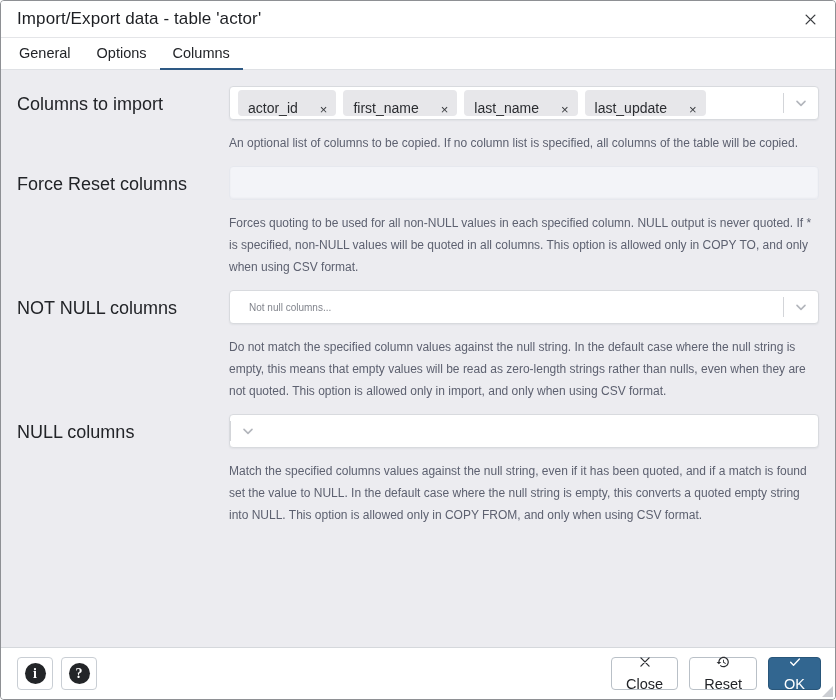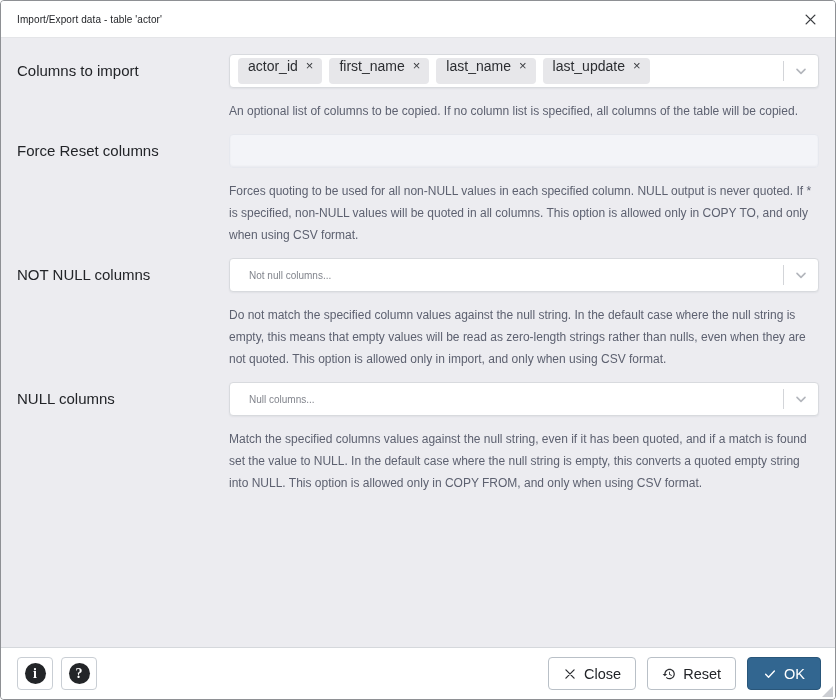--- a/index.html
+++ b/index.html
@@ -20,21 +20,21 @@
   }
   
   .titlebar {
     height: 37px; background: #ffffff;
     border-bottom: 1px solid #e4e5e8;
     display: flex; align-items: center;
     padding: 0 14px 0 16px;
     flex: 0 0 auto;
   }
   .title {
-    font-size: 10px; color: #1d1f23; letter-spacing: .1px;
+    font-size: 17px; color: #1d1f23; letter-spacing: .1px;
     flex: 1 1 auto;
   }
   .close-x {
     background: none; border: none; cursor: pointer;
     width: 22px; height: 22px; display: flex; align-items: center; justify-content: center;
     color: #3c3e42;
   }
   .close-x svg { width: 15px; height: 15px; }
   
   .tabbar {
@@ -51,43 +51,43 @@
     margin-bottom: -1px;
   }
   .tab.active { border-bottom-color: #2e5984; }
   
   .content {
     flex: 1 1 auto; padding: 16px 16px 0 16px; overflow: hidden;
   }
   .row { display: flex; align-items: flex-start; }
   .row-label {
     width: 212px; flex: 0 0 auto;
-    font-size: 15px; color: #222428;
+    font-size: 18px; color: #222428;
     padding-top: 8px; padding-right: 12px;
   }
   .row-control { flex: 1 1 auto; min-width: 0; }
   .field {
     height: 34px; width: 100%;
     background: #ffffff;
     border: 1px solid #d8dade;
     border-radius: 4px;
     display: flex; align-items: center;
     box-shadow: 0 1px 2px rgba(40,44,60,.06);
   }
   .field.disabled {
     background: #f3f4f8;
     border-color: #e6e8ee;
     box-shadow: inset 0 -1px 2px rgba(40,44,60,.05);
   }
   .chips { flex: 1 1 auto; display: flex; align-items: center; gap: 7px; padding: 0 8px; overflow: hidden; }
   .chip {
     background: #e7e7ea; border-radius: 4px;
-    height: 26px; display: inline-flex; align-items: flex-start;
+    height: 26px; display: inline-flex; align-items: flex-end;
     padding: 0 9px 0 10px; font-size: 14px; color: #2b2d31;
-    white-space: nowrap; gap: 8px;
+    white-space: nowrap; gap: 22px;
   }
   .chip-x { font-size: 13px; color: #3a3c40; cursor: pointer; line-height: 1; padding-top: 1px; }
   .placeholder-input {
     flex: 1 1 auto; border: none; outline: none; background: transparent;
     font-family: inherit; font-size: 10px; color: #2b2d31;
     padding: 0 19px; min-width: 0; height: 100%;
   }
   .placeholder-input::placeholder { color: #82858d; opacity: 1; }
   .indicator-sep { width: 1px; height: 20px; background: #d3d5d9; flex: 0 0 auto; }
   .chev-btn {
@@ -121,21 +121,21 @@
   .icon-circle {
     width: 21px; height: 21px; border-radius: 50%;
     background: #232528; color: #ffffff;
     display: flex; align-items: center; justify-content: center;
     font-size: 14px; font-weight: bold; font-family: "Liberation Serif", "DejaVu Serif", serif;
   }
   .footer-right { display: flex; gap: 11px; align-items: center; }
   .btn {
     height: 33px; border-radius: 4px; cursor: pointer;
     display: inline-flex; align-items: center; justify-content: center;
-    gap: 7px; font-family: inherit; font-size: 14.5px; padding: 0 14px;
+    gap: 7px; font-family: inherit; font-size: 14.5px; padding: 0 14px; flex-direction: column;
   }
   .btn svg { width: 14px; height: 14px; }
   .btn-secondary { background: #ffffff; border: 1px solid #b9c0c7; color: #222428; }
   .btn-primary  { background: #326690; border: 1px solid #29567a; color: #ffffff; padding: 0 15px; }
   
   .resize-handle {
     position: absolute; right: 2px; bottom: 2px;
     width: 0; height: 0;
     border-left: 11px solid transparent;
     border-bottom: 11px solid #ccced3;
@@ -151,20 +151,25 @@
     <span class="title">Import/Export data - table 'actor'</span>
     <button class="close-x">
       <span style="display:flex">
         <svg viewBox="0 0 24 24" fill="none" stroke="#3c3e42" stroke-width="2.2" stroke-linecap="round">
             <path d="M5 5 L19 19 M19 5 L5 19"></path>
           </svg>
       </span>
     </button>
   </div>
 
+  <div class="tabbar">
+    <div class="tab">General</div>
+    <div class="tab">Options</div>
+    <div class="tab active">Columns</div>
+  </div>
 
   <div class="content">
 
     <div class="row">
       <div class="row-label">Columns to import</div>
       <div class="row-control">
         <div class="field">
           <div class="chips">
             <span class="chip">
               <span>actor_id</span>
@@ -221,21 +226,20 @@
           </button>
         </div>
         <div class="help">Do not match the specified column values against the null string. In the default case where the null string is empty, this means that empty values will be read as zero-length strings rather than nulls, even when they are not quoted. This option is allowed only in import, and only when using CSV format.</div>
       </div>
     </div>
 
     <div class="row">
       <div class="row-label">NULL columns</div>
       <div class="row-control">
         <div class="field">
-          <input class="placeholder-input" placeholder="Null columns..." style="">
           <div class="indicator-sep"></div>
           <button class="chev-btn">
             <span style="display:flex">
               <svg viewBox="0 0 24 24" fill="none" stroke="currentColor" stroke-width="2.4" stroke-linecap="round" stroke-linejoin="round">
                   <path d="M6 9.5 L12 15.5 L18 9.5"></path>
                 </svg>
             </span>
           </button>
         </div>
         <div class="help">Match the specified columns values against the null string, even if it has been quoted, and if a match is found set the value to NULL. In the default case where the null string is empty, this converts a quoted empty string into NULL. This option is allowed only in COPY FROM, and only when using CSV format.</div>

